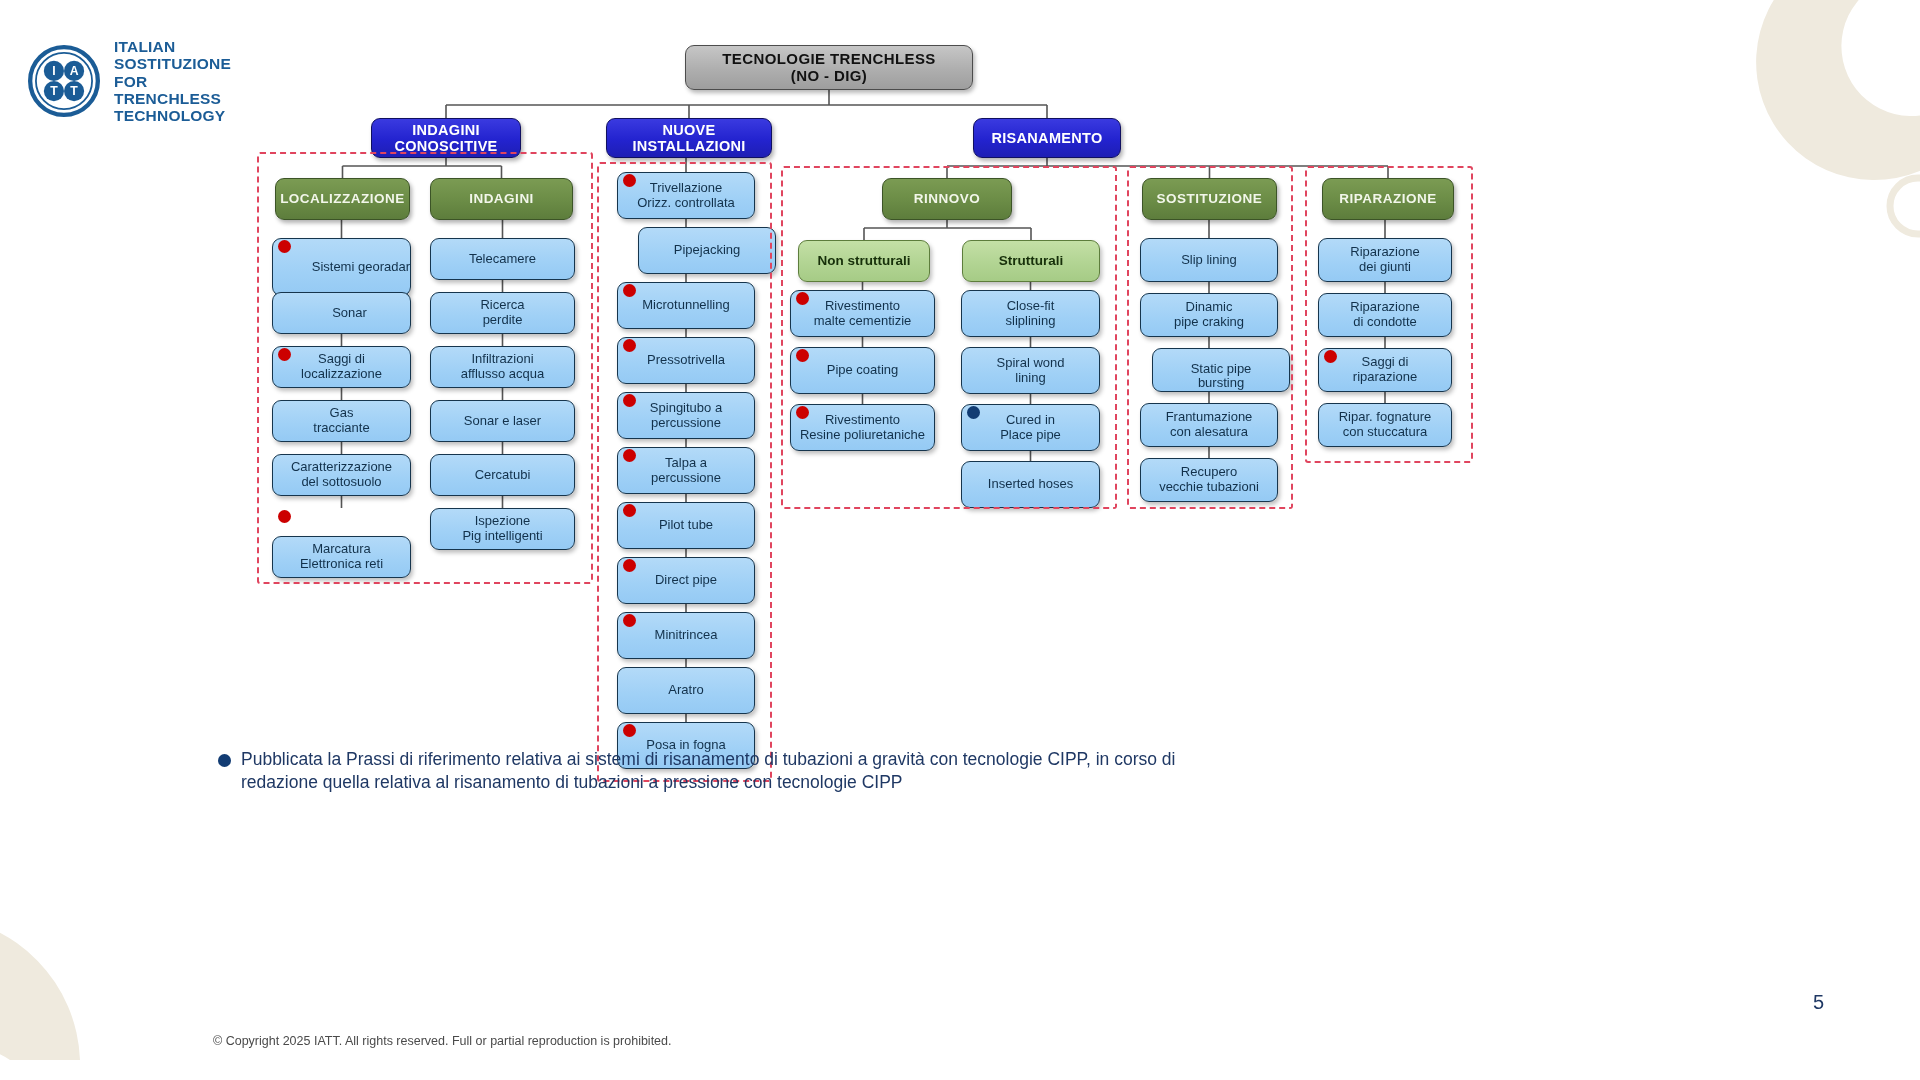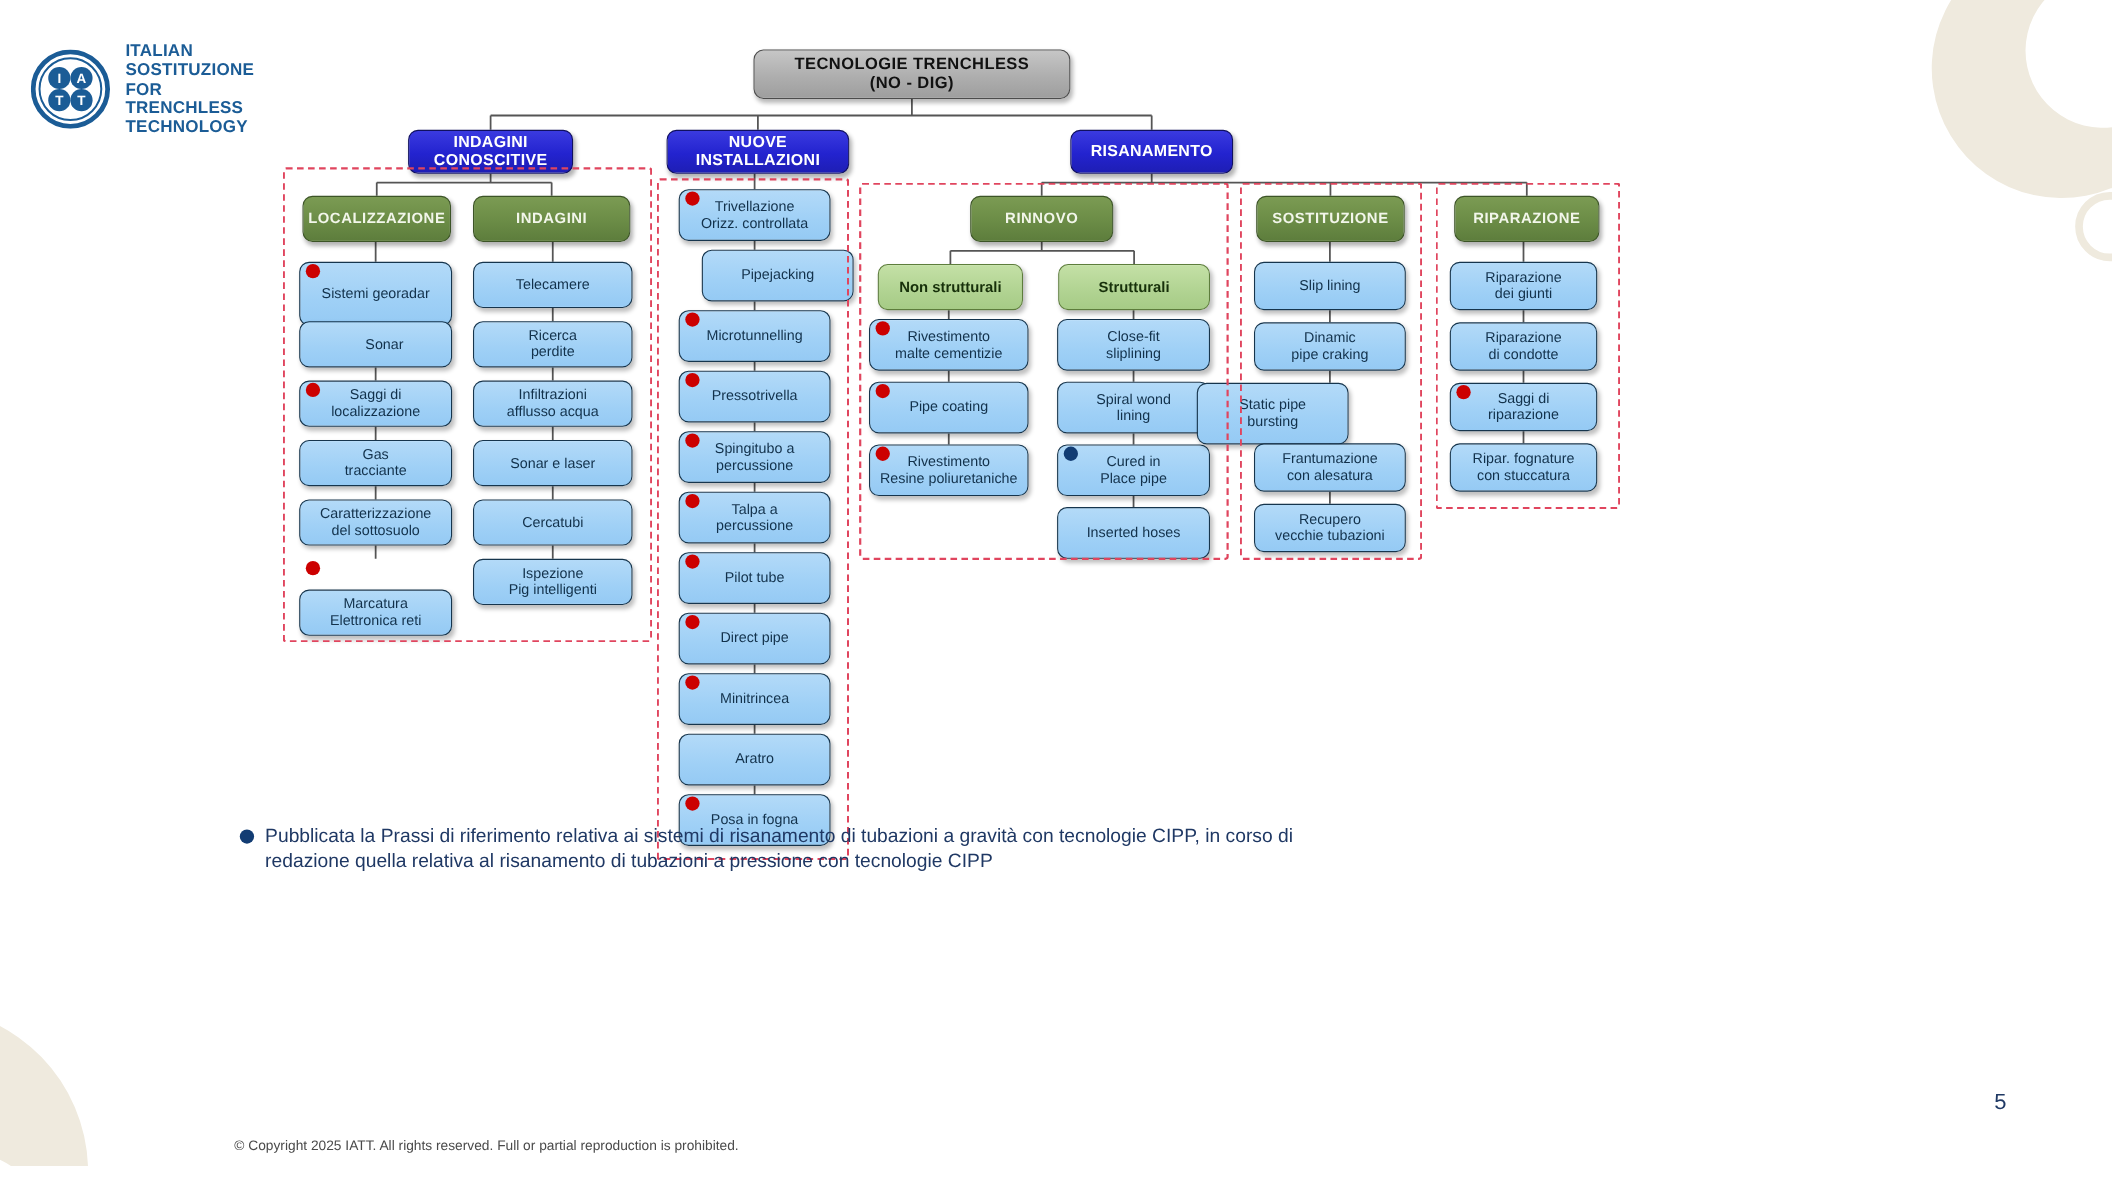--- a/index.html
+++ b/index.html
@@ -138,21 +138,21 @@
     <div class="node n-grp" style="left: 1322px; top: 178px; width: 132px; height: 42px;">
       <span>RIPARAZIONE</span>
     </div>
     <div class="node n-sub" style="left: 798px; top: 240px; width: 132px; height: 42px;">
       <span>Non strutturali</span>
     </div>
     <div class="node n-sub" style="left: 962px; top: 240px; width: 138px; height: 42px;">
       <span>Strutturali</span>
     </div>
     <div class="dot dot-red" style="left: 278px; top: 240px;"></div>
-    <div class="node n-leaf" style="left: 272px; top: 238px; width: 139px; height: 58px;">
+    <div class="node n-leaf" style="left: 272px; top: 238px; width: 139px; height: 58px; text-align: right;">
       <span>Sistemi georadar</span>
     </div>
     <div class="node n-leaf" style="left: 272px; top: 292px; width: 139px; height: 42px; padding-left: 16px;">
       <span>Sonar</span>
     </div>
     <div class="dot dot-red" style="left: 278px; top: 348px;"></div>
     <div class="node n-leaf" style="left: 272px; top: 346px; width: 139px; height: 42px;">
       <span>Saggi di
 localizzazione</span>
     </div>
@@ -265,21 +265,21 @@
     <div class="node n-leaf" style="left: 961px; top: 461px; width: 139px; height: 47px;">
       <span>Inserted hoses</span>
     </div>
     <div class="node n-leaf" style="left: 1140px; top: 238px; width: 138px; height: 44px;">
       <span>Slip lining</span>
     </div>
     <div class="node n-leaf" style="left: 1140px; top: 293px; width: 138px; height: 44px;">
       <span>Dinamic
 pipe craking</span>
     </div>
-    <div class="node n-leaf" style="left: 1088px; top: 348px; width: 138px; height: 56px;">
+    <div class="node n-leaf" style="left: 1152px; top: 348px; width: 138px; height: 44px; align-items: flex-end;">
       <span>Static pipe
 bursting</span>
     </div>
     <div class="node n-leaf" style="left: 1140px; top: 403px; width: 138px; height: 44px;">
       <span>Frantumazione
 con alesatura</span>
     </div>
     <div class="node n-leaf" style="left: 1140px; top: 458px; width: 138px; height: 44px;">
       <span>Recupero
 vecchie tubazioni</span>

